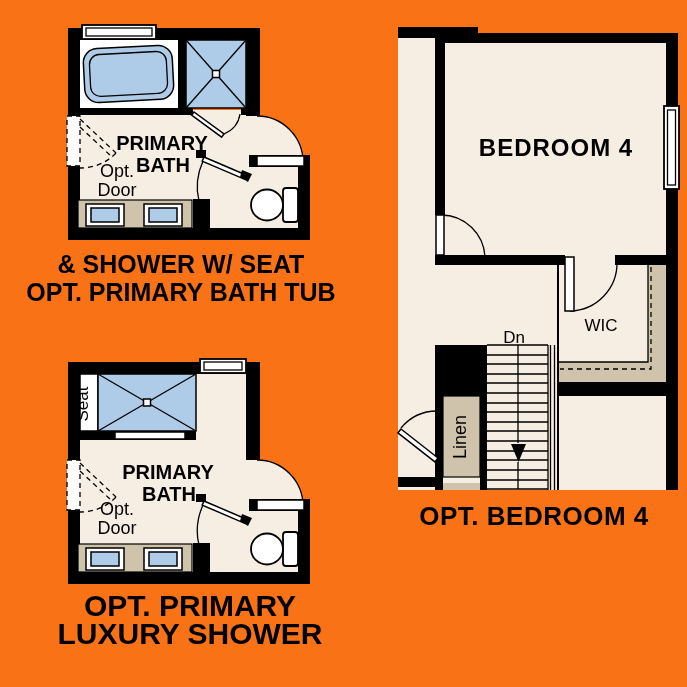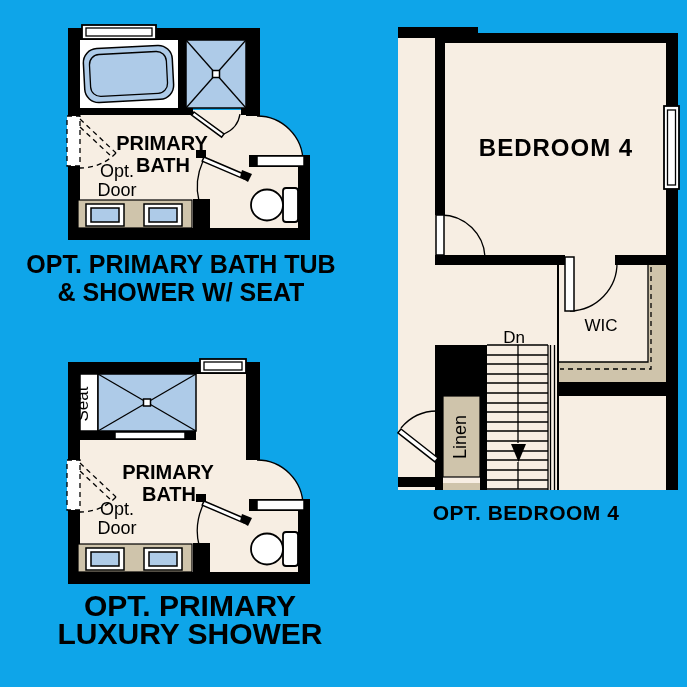--- a/index.html
+++ b/index.html
@@ -1,16 +1,16 @@
 <!DOCTYPE html>
 <html style="--floor: #f7eee3; --blue: #aecbe8; --tan: #cfc4ab; --wall: #000000;"><head>
 <meta charset="utf-8">
 <style>
   html,body{margin:0;padding:0;background:#fff;}
-  #canvas{position:relative;width:687px;height:687px;background:#0ea5e9;overflow:hidden;
+  #canvas{position:relative;width:687px;height:687px;background:#f97316;overflow:hidden;
           font-family:"Liberation Sans",sans-serif;}
   svg{position:absolute;left:0;top:0;}
   .wall{fill:var(--wall);}
   .floor{fill:var(--floor);}
   .blue{fill:var(--blue);stroke:#000;stroke-width:1.5;}
   .tan{fill:var(--tan);stroke:#000;stroke-width:1.2;}
   .tanflat{fill:var(--tan);}
   .wfix{fill:#fff;stroke:#000;stroke-width:1.5;}
   .wfix2{fill:#fff;stroke:#000;stroke-width:1.8;}
   .thin{fill:none;stroke:#000;stroke-width:1.3;}
@@ -18,21 +18,21 @@
   .dash{fill:none;stroke:#000;stroke-width:1.3;stroke-dasharray:5 4;}
   .dashw{fill:#fff;stroke:#000;stroke-width:1.3;stroke-dasharray:5 4;}
   text{fill:#000;}
   .lblB{font-weight:bold;font-size:20px;}
   .lblR{font-size:18px;}
   .lblS{font-size:17px;}
   .roomB{font-weight:bold;font-size:24px;letter-spacing:1px;}
   .plan-title{position:absolute;font-weight:bold;text-align:center;color:#000;}
   #title1{left:6px;top:250px;width:350px;font-size:25px;line-height:28px;}
   #title2{left:16px;top:592px;width:348px;font-size:30px;line-height:28px;}
-  #title3{left:388px;top:501px;width:276px;font-size:21px;letter-spacing:.5px;}
+  #title3{left:396px;top:501px;width:276px;font-size:26px;letter-spacing:.5px;}
 </style>
 </head>
 <body>
 
 <div id="canvas">
 
 <svg width="687" height="687" viewBox="0 0 687 687">
 
   <g>
 
@@ -230,22 +230,22 @@
     <rect class="thin" x="667.5" y="110" width="8" height="75" stroke-width="1"></rect>
 
     <text class="roomB" x="556" y="156" text-anchor="middle">BEDROOM 4</text>
     <text class="lblS" x="601" y="331" text-anchor="middle">WIC</text>
     <text class="lblS" x="514" y="343" text-anchor="middle">Dn</text>
     <text class="lblR" transform="translate(466,437) rotate(-90)" text-anchor="middle" font-size="19">Linen</text>
   </g>
 </svg>
 
 <div class="plan-title" id="title1">
+  <div>&amp; SHOWER W/ SEAT</div>
   <div>OPT. PRIMARY BATH TUB</div>
-  <div>&amp; SHOWER W/ SEAT</div>
 </div>
 <div class="plan-title" id="title2">
   <div>OPT. PRIMARY</div>
   <div>LUXURY SHOWER</div>
 </div>
 <div class="plan-title" id="title3">
   <div>OPT. BEDROOM 4</div>
 </div>
 
 </div>

